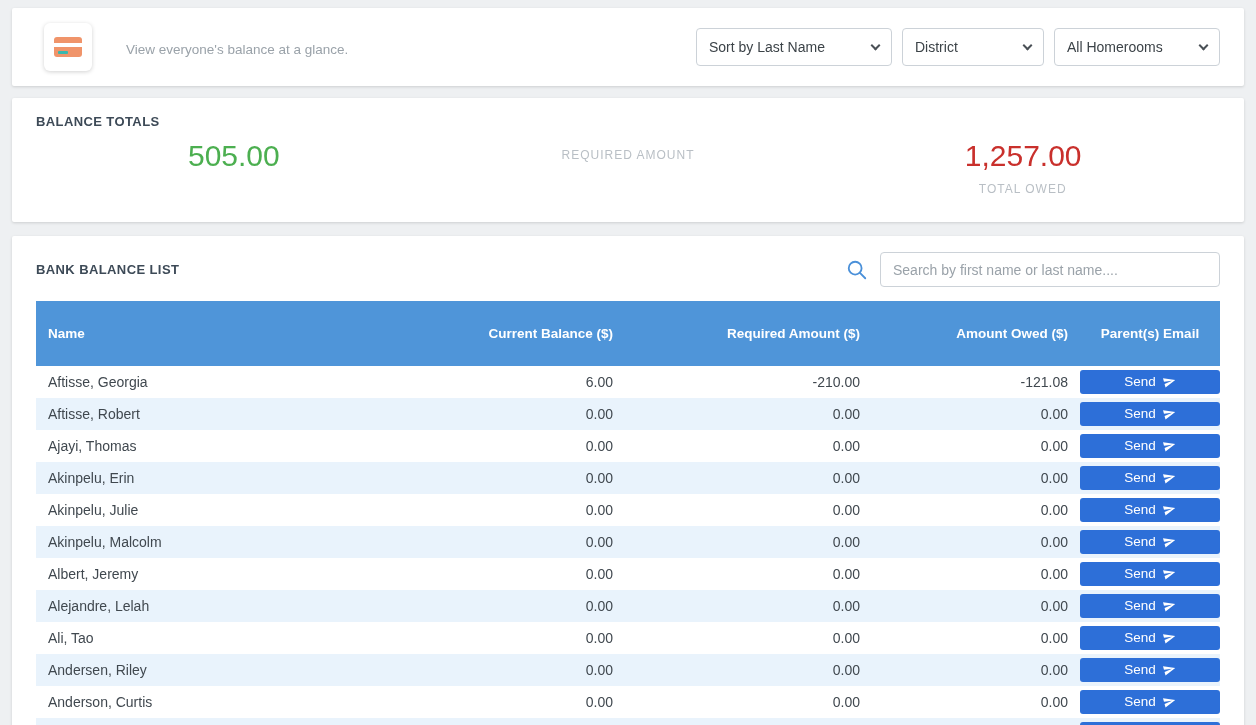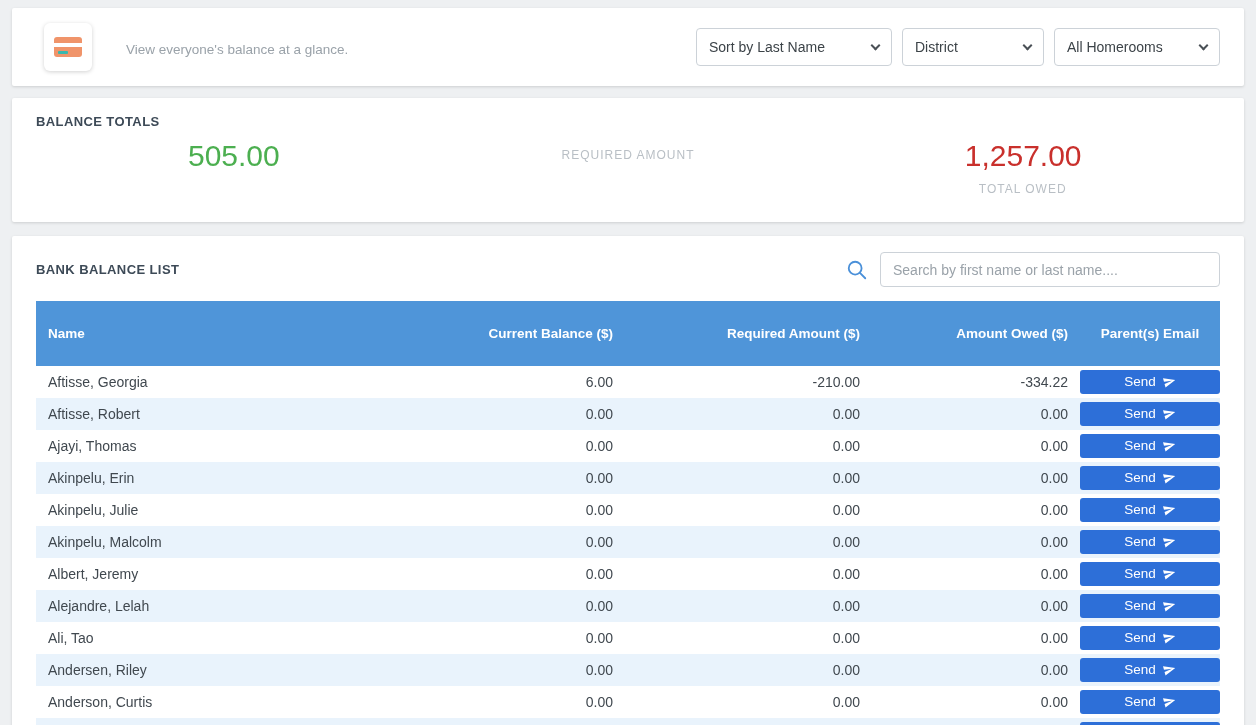--- a/index.html
+++ b/index.html
@@ -223,21 +223,21 @@
           <th class="c-num">Required Amount ($)</th>
           <th class="c-num">Amount Owed ($)</th>
           <th class="c-email">Parent(s) Email</th>
         </tr>
       </thead>
       <tbody id="table-body">
   <tr>
     <td class="c-name">Aftisse, Georgia</td>
     <td class="c-num">6.00</td>
     <td class="c-num">-210.00</td>
-    <td class="c-num">-334.22</td>
+    <td class="c-num">-121.08</td>
     <td class="c-send">
       <button class="send-btn">
         <span>Send</span>
         <svg viewBox="0 0 24 24" width="13" height="13" aria-hidden="true">
           <path d="M2.01 21L23 12 2.01 3 2 10l15 2-15 2z" fill="#fff"></path>
         </svg>
       </button>
     </td>
   </tr>
 

